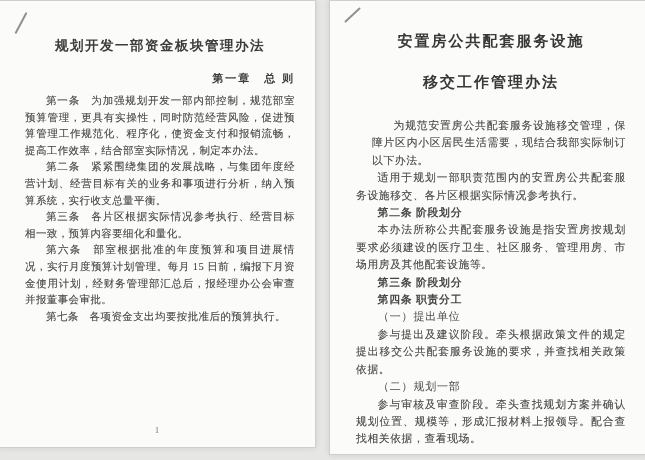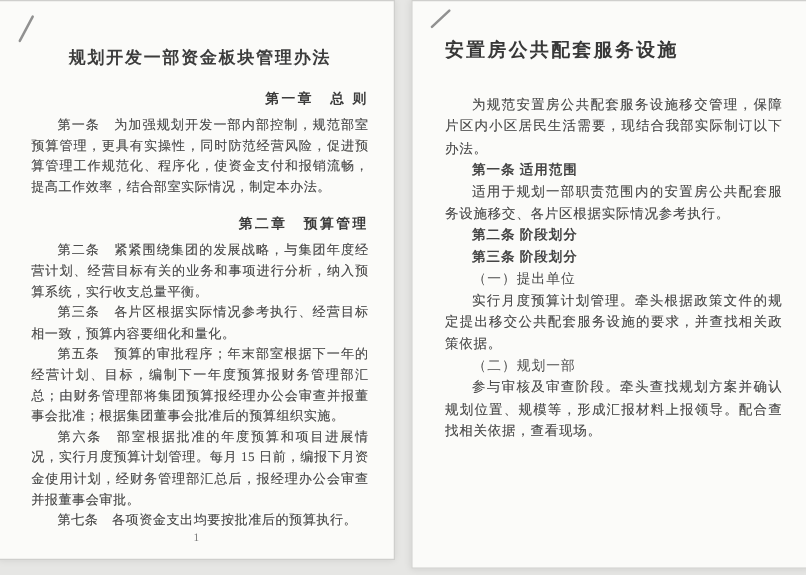--- a/index.html
+++ b/index.html
@@ -38,27 +38,27 @@
     margin:0;font-size:10.5px;line-height:16.6px;letter-spacing:0.4px;
     text-align:justify;text-indent:2em;
     text-shadow:0 0 0.5px rgba(90,90,90,0.55);
   }
   .underlined{text-decoration:underline;text-underline-offset:2px;}
   .page-number{
     position:absolute;bottom:12px;left:0;width:100%;
     text-align:center;font-size:9px;color:#7a7a7a;
   }
   .doc-title-right{
-    margin:10px 0 0;color:#383838;
+    margin:10px 0 0;text-align:center;color:#383838;
     font-size:15px;font-weight:bold;letter-spacing:2px;
     font-family:"Liberation Sans", sans-serif;
     line-height:31px;
   }
   .page-right .body-text{font-size:10.8px;line-height:17.4px;letter-spacing:0.6px;}
-  .page-right .intro{margin-top:20px;}
+  .page-right .intro{margin-top:20px;margin-left:16px;}
   .article-heading{
     margin:0;font-size:10.8px;line-height:17.4px;letter-spacing:0.8px;
     text-indent:2em;font-weight:600;color:#454545;
   }
   .sub-heading{
     margin:0;font-size:11px;line-height:17.4px;letter-spacing:0.8px;
     text-indent:2em;color:#4a4a4a;
   }
 </style>
 </head>
@@ -67,45 +67,45 @@
 <div class="canvas">
 
   <div class="page page-left">
     <div class="pen-mark pen-mark-left"></div>
 
     <h1 class="doc-title">规划开发一部资金板块管理办法</h1>
 
     <h2 class="chapter">第一章　总 则</h2>
     <p class="body-text">第一条　为加强规划开发一部内部控制，规范部室预算管理，更具有实操性，同时防范经营风险，促进预算管理工作规范化、程序化，使资金支付和报销流畅，提高工作效率，结合部室实际情况，制定本办法。</p>
 
-    <h2 class="chapter">第二章　预算管理</h2>
     <p class="body-text">第二条　紧紧围绕集团的发展战略，与集团年度经营计划、经营目标有关的业务和事项进行分析，纳入预算系统，实行收支总量平衡。</p>
     <p class="body-text">第三条　各片区根据实际情况参考执行、经营目标相一致，预算内容要细化和量化。</p>
-    <p class="body-text">第五条　预算的审批程序；年末部室根据下一年的经营计划、目标，编制下一年度预算报财务管理部汇总；由财务管理部将集团预算报经理办公会审查并报董事会批准；根据集团董事会批准后的预算组织实施。</p>
     <p class="body-text">第六条　部室根据批准的年度预算和项目进展情况，实行月度预算计划管理。每月 15 日前，编报下月资金使用计划，经财务管理部汇总后，报经理办公会审查并报董事会审批。</p>
     <p class="body-text">第七条　各项资金支出均要按批准后的预算执行。</p>
 
     <div class="page-number">1</div>
   </div>
 
   <div class="page page-right">
     <div class="pen-mark pen-mark-right"></div>
 
     <h1 class="doc-title-right">安置房公共配套服务设施</h1>
+    <h1 class="doc-title-right">移交工作管理办法</h1>
 
     <p class="body-text intro">为规范安置房公共配套服务设施移交管理，保障片区内小区居民生活需要，现结合我部实际制订以下办法。</p>
 
-    <p class="article-heading">第一条 适用范围</p>
     <p class="body-text">适用于规划一部职责范围内的安置房公共配套服务设施移交、各片区根据实际情况参考执行。</p>
 
     <p class="article-heading">第二条 阶段划分</p>
+    <p class="body-text">本办法所称公共配套服务设施是指安置房按规划要求必须建设的医疗卫生、社区服务、管理用房、市场用房及其他配套设施等。</p>
 
     <p class="article-heading">第三条 阶段划分</p>
 
+    <p class="article-heading">第四条 职责分工</p>
 
     <p class="sub-heading">（一）提出单位</p>
-    <p class="body-text">实行月度预算计划管理。牵头根据政策文件的规定提出移交公共配套服务设施的要求，并查找相关政策依据。</p>
+    <p class="body-text">参与提出及建议阶段。牵头根据政策文件的规定提出移交公共配套服务设施的要求，并查找相关政策依据。</p>
 
     <p class="sub-heading">（二）规划一部</p>
     <p class="body-text">参与审核及审查阶段。牵头查找规划方案并确认规划位置、规模等，形成汇报材料上报领导。配合查找相关依据，查看现场。</p>
   </div>
 
 </div>
 
 </body></html>

